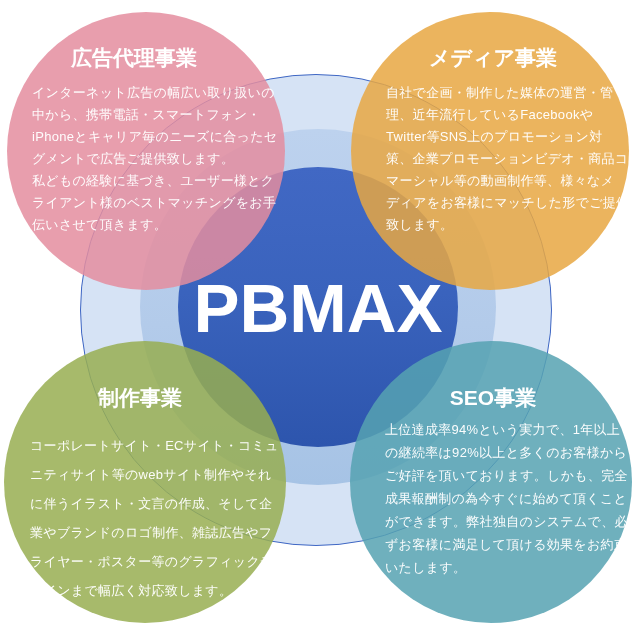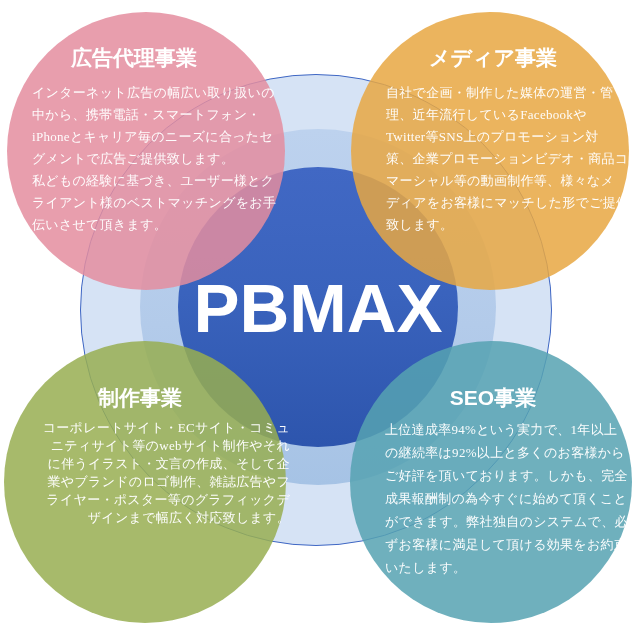--- a/index.html
+++ b/index.html
@@ -37,30 +37,29 @@
   #circle-seo  {left:350px;top:341px;width:282px;height:282px;}
 
   
   .title{
     color:#ffffff;font-weight:bold;font-size:21px;line-height:26px;
     text-align:center;letter-spacing:0px;white-space:pre;
   }
   .body{
     color:rgba(255,255,255,0.97);font-size:13px;letter-spacing:0.3px;
     white-space:pre;
-    font-family:Liberation Serif, serif;
   }
   #title-ad   {left:24px; top:45px; width:220px;}
   #title-media{left:383px;top:45px; width:220px;}
   #title-prod {left:30px; top:385px;width:220px;}
   #title-seo  {left:383px;top:385px;width:220px;}
 
   #body-ad   {left:32px; top:82px; width:256px;line-height:22px;}
   #body-media{left:386px;top:82px; width:256px;line-height:22px;}
-  #body-prod {left:30px; top:419px;width:260px;line-height:18px;text-align:right;}
+  #body-prod {left:30px; top:431px;width:260px;line-height:29px;}
   #body-seo  {left:385px;top:418px;width:260px;line-height:23px;}
 
   #logo{
     left:158px;top:274px;width:320px;
     color:#ffffff;font-weight:bold;font-size:69px;line-height:70px;
     text-align:center;letter-spacing:0px;
   }
 </style>
 </head>
 <body>

